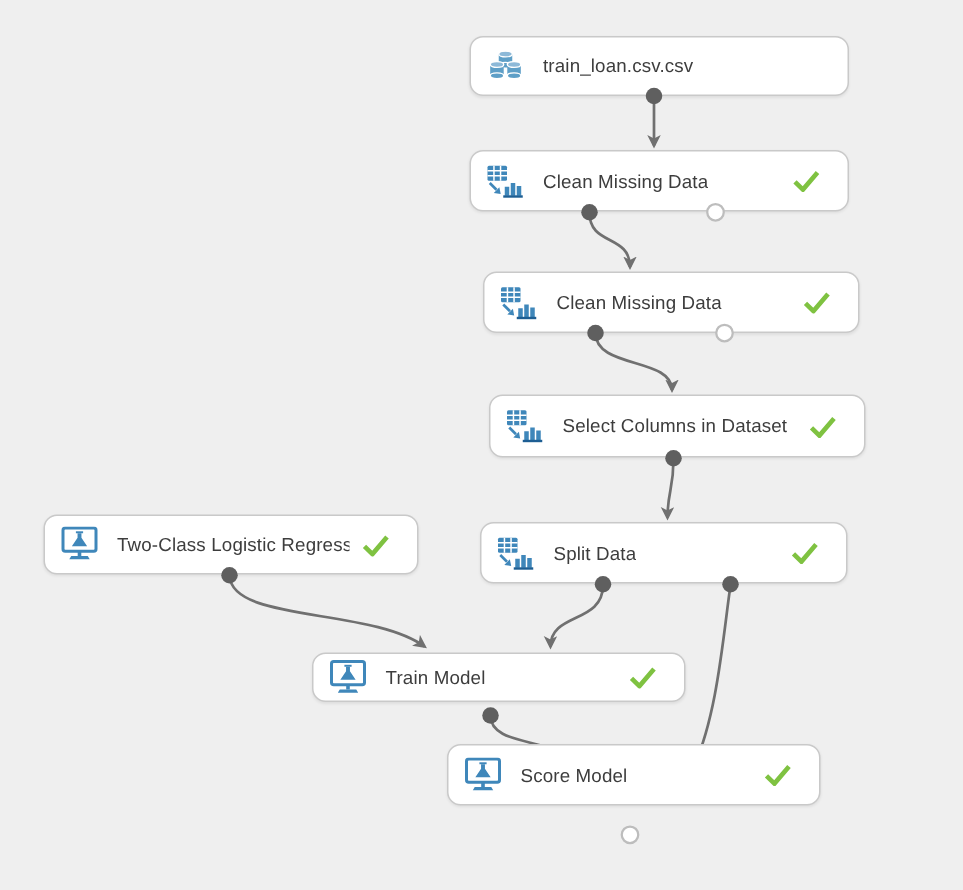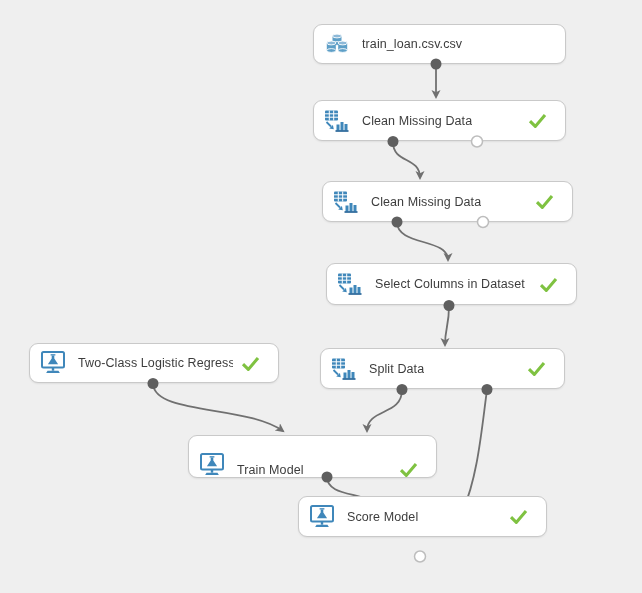--- a/index.html
+++ b/index.html
@@ -200,21 +200,21 @@
       </svg>
     </span>
     <span class="module-label">Two-Class Logistic Regression</span>
     <span class="status-check">
       <svg width="19" height="15" viewBox="0 0 19 15">
           <path d="M2 8.2 L7.3 13.4 L17 2" fill="none" stroke="#7fc241" stroke-width="3.1"></path>
         </svg>
     </span>
   </div>
 
-  <div class="node" style="left:188px; top:435px; width:249px; height:43px;align-items:flex-end;">
+  <div class="node" style="left:208px; top:435px; width:249px; height:33px;">
     <span class="module-icon">
       <svg width="26" height="24" viewBox="0 0 26 24">
         <rect x="2" y="1" width="22" height="15.5" rx="1.5" fill="#ffffff" stroke="#3f87ba" stroke-width="2"></rect>
         <rect x="10.6" y="3.2" width="4.8" height="1.3" fill="#3f87ba"></rect>
         <path d="M11.7 4.5 h2.6 v3 l3.8 5.7 h-10.2 l3.8 -5.7 z" fill="#3f87ba"></path>
         <rect x="11.8" y="16.5" width="2.4" height="3.2" fill="#3f87ba"></rect>
         <path d="M7.5 19.7 h11 l1.3 2.2 h-13.6 z" fill="#3f87ba"></path>
       </svg>
     </span>
     <span class="module-label">Train Model</span>

